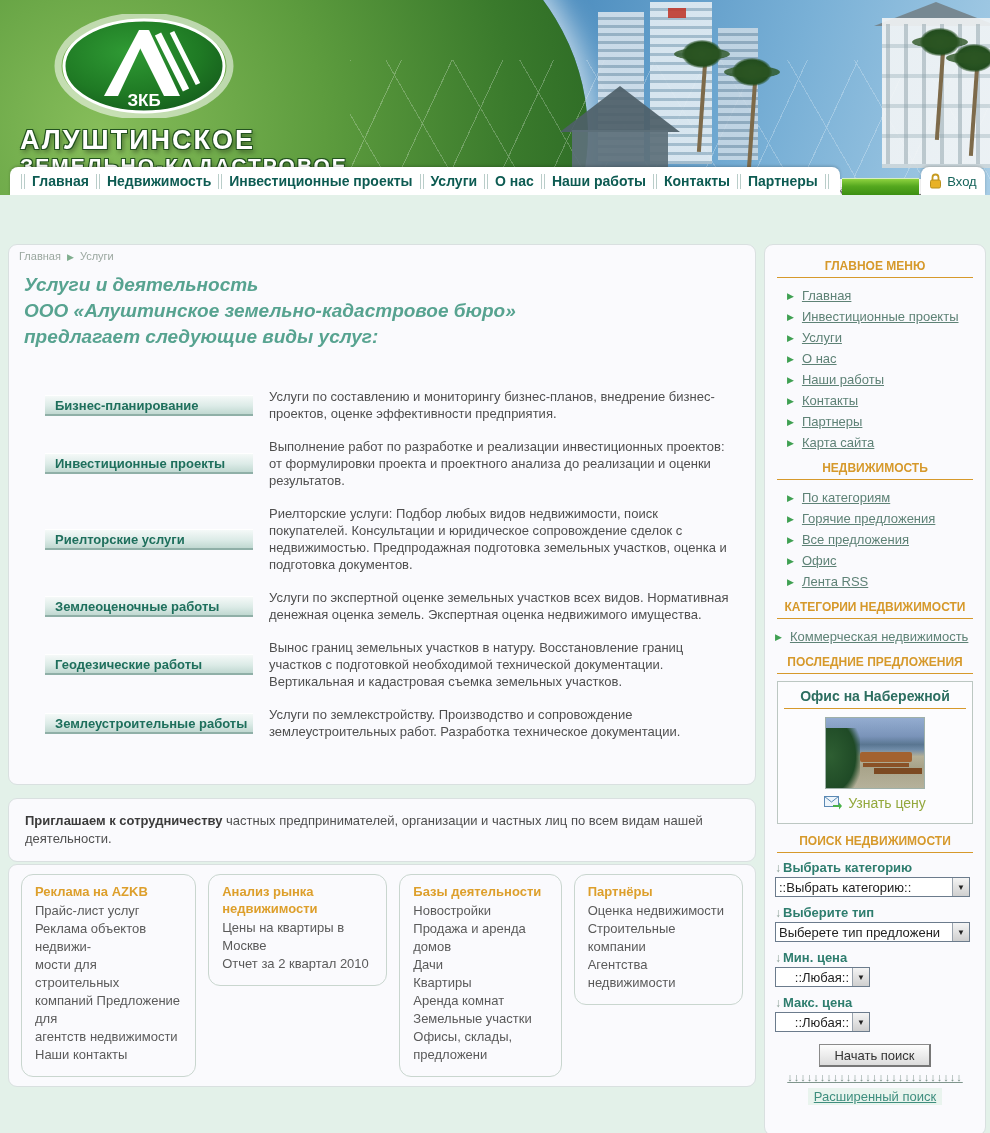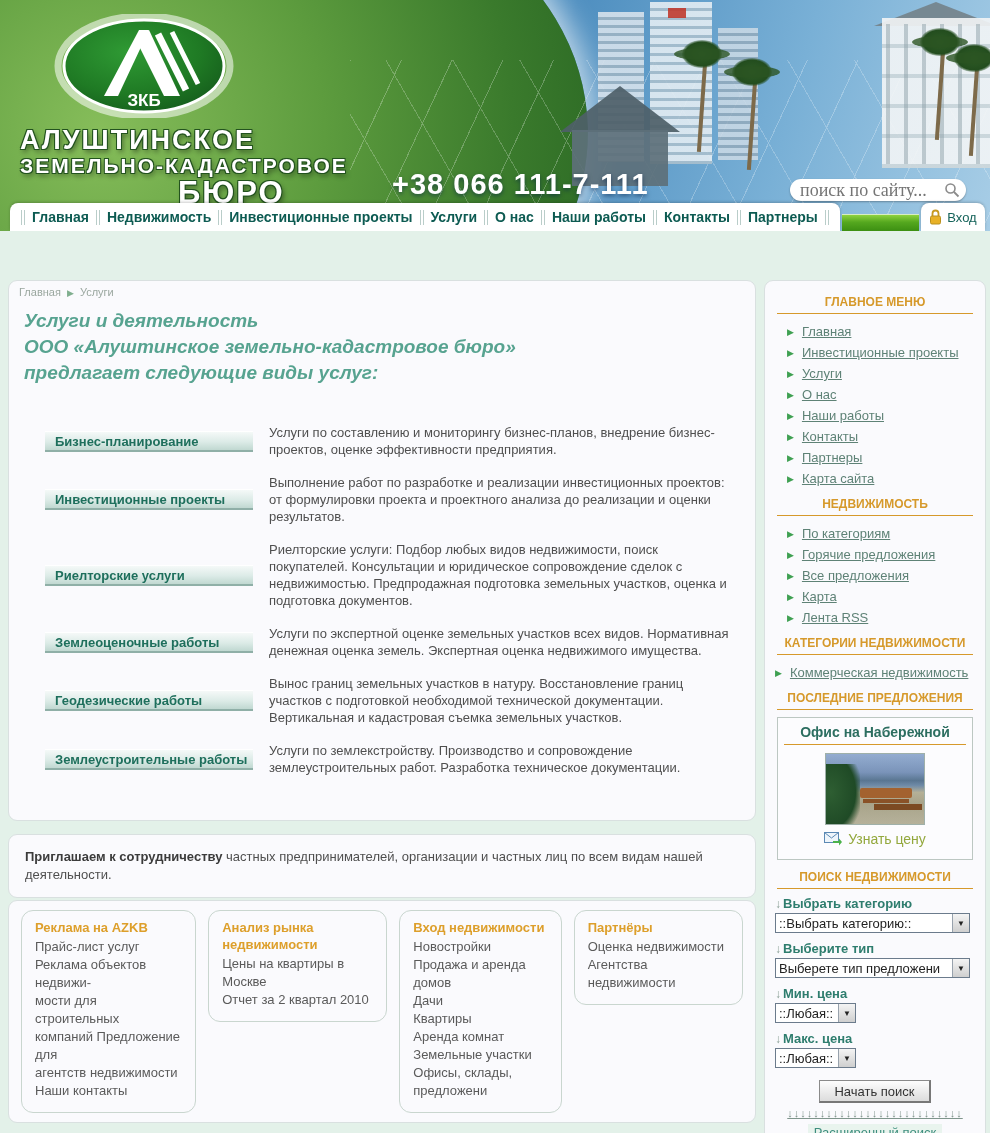--- a/index.html
+++ b/index.html
@@ -4,21 +4,21 @@
 <style>
   * { box-sizing: border-box; margin: 0; padding: 0; }
   html,body { width: 990px; }
   body {
     height: 1133px; overflow: hidden; background: #ffffff;
     font-family: "Liberation Sans", "DejaVu Sans", sans-serif;
   }
   .page { width: 990px; height: 1133px; display: flex; flex-direction: column; }
 
   
-  .header { position: relative; height: 231px; overflow: hidden; flex: 0 0 auto;
+  .header { position: relative; height: 195px; overflow: hidden; flex: 0 0 auto;
     background: linear-gradient(105deg,#6aa3cf 0%,#5b97c6 35%,#4f8fc0 55%,#79b0d6 78%,#a7cde6 100%); }
   .h-land { position: absolute; left: -190px; top: -130px; width: 780px; height: 580px;
     border-radius: 50%; transform: rotate(-9deg);
     background: radial-gradient(circle at 38% 42%, #86bd5a 0%, #5d9c3e 38%, #3a7a2c 70%, #235f20 100%);
     box-shadow: 0 0 28px 8px rgba(255,255,255,.65); }
   .h-lines { position: absolute; right: 0; top: 60px; width: 640px; height: 171px; opacity: .28;
     background:
       repeating-linear-gradient(115deg, rgba(255,255,255,.9) 0 1px, transparent 1px 46px),
       repeating-linear-gradient(60deg, rgba(255,255,255,.8) 0 1px, transparent 1px 58px); }
   .bld { position: absolute; opacity: .9; }
@@ -128,21 +128,21 @@
   .price-link { display: flex; align-items: center; justify-content: center; gap: 6px; }
   .price-link span { font-size: 14px; color: #93a83d; cursor: pointer; }
 
   .f-label { display: flex; align-items: flex-end; margin: 6px 0 2px 0; }
   .dn { color: #8aa096; font-size: 12px; margin-right: 2px; }
   .f-label b { font-size: 13px; color: #2e7d6e; }
   .sel { display: flex; border: 1px solid #6b7b8c; background: #fff; height: 20px; margin-bottom: 8px; cursor: pointer; }
   .sel .val { flex: 1; font-size: 13px; color: #222; padding: 2px 3px 0 3px; white-space: nowrap; overflow: hidden; }
   .sel .sbtn { width: 17px; border-left: 1px solid #98a2ad; background: linear-gradient(#f4f4f4,#cfcfcf);
     display: flex; align-items: center; justify-content: center; font-size: 8px; color: #222; }
-  .w1 { width: 195px; } .w2 { width: 81px; }
+  .w1 { width: 195px; } .w2 { width: 95px; text-align: right; }
   .go-btn { display: block; margin: 12px auto 4px auto; width: 112px; height: 23px; font-size: 13px; color: #333;
     background: linear-gradient(#fdfdfd,#dcdcdc); border: 1px solid #8a8a8a;
     border-right: 2px solid #777; border-bottom: 2px solid #777; cursor: pointer;
     font-family: "Liberation Sans", sans-serif; }
   .arrows-row { text-align: center; color: #7f958c; font-size: 11px; letter-spacing: 1px; line-height: 12px;
     border-bottom: 0; margin: 2px 0 4px 0; text-decoration: underline; }
   .adv-wrap { text-align: center; }
   .adv-link { display: inline-block; font-size: 13px; color: #3e8e7e; text-decoration: underline;
     background: #e9f4ee; padding: 1px 6px; cursor: pointer; }
 </style>
@@ -327,39 +327,40 @@
         <div class="card c2">
           <div class="card-title">Анализ рынка недвижимости</div>
           <div>
 
           <div class="card-line">Цены на квартиры в</div>
               <div class="card-line">Москве</div>
               <div class="card-line">Отчет за 2 квартал 2010</div>
             </div>
         </div>
         <div class="card c3">
-          <div class="card-title">Вход недвижимости</div>
+          <div class="card-title">Базы деятельности</div>
           <div>
 
           <div class="card-line">Новостройки</div>
               <div class="card-line">Продажа и аренда</div>
               <div class="card-line">домов</div>
               <div class="card-line">Дачи</div>
               <div class="card-line">Квартиры</div>
               <div class="card-line">Аренда комнат</div>
               <div class="card-line">Земельные участки</div>
               <div class="card-line">Офисы, склады,</div>
               <div class="card-line">предложени</div>
             </div>
         </div>
         <div class="card c4">
           <div class="card-title">Партнёры</div>
           <div>
 
           <div class="card-line">Оценка недвижимости</div>
+              <div class="card-line">Строительные компании</div>
               <div class="card-line">Агентства</div>
               <div class="card-line">недвижимости</div>
             </div>
         </div>
       </section>
     </div>
 
     <aside class="sidebar box">
       <h3 class="sb-h">ГЛАВНОЕ МЕНЮ</h3>
       <ul class="sb-list">
@@ -418,21 +419,21 @@
             <a class="ml">Горячие предложения</a>
           </li>
 
           <li class="mi">
             <span class="arr">▶</span>
             <a class="ml">Все предложения</a>
           </li>
 
           <li class="mi">
             <span class="arr">▶</span>
-            <a class="ml">Карта</a>
+            <a class="ml">Офис</a>
           </li>
 
           <li class="mi">
             <span class="arr">▶</span>
             <a class="ml">Лента RSS</a>
           </li>
         </ul>
 
       <h3 class="sb-h">КАТЕГОРИИ НЕДВИЖИМОСТИ</h3>
       <ul class="sb-list">

